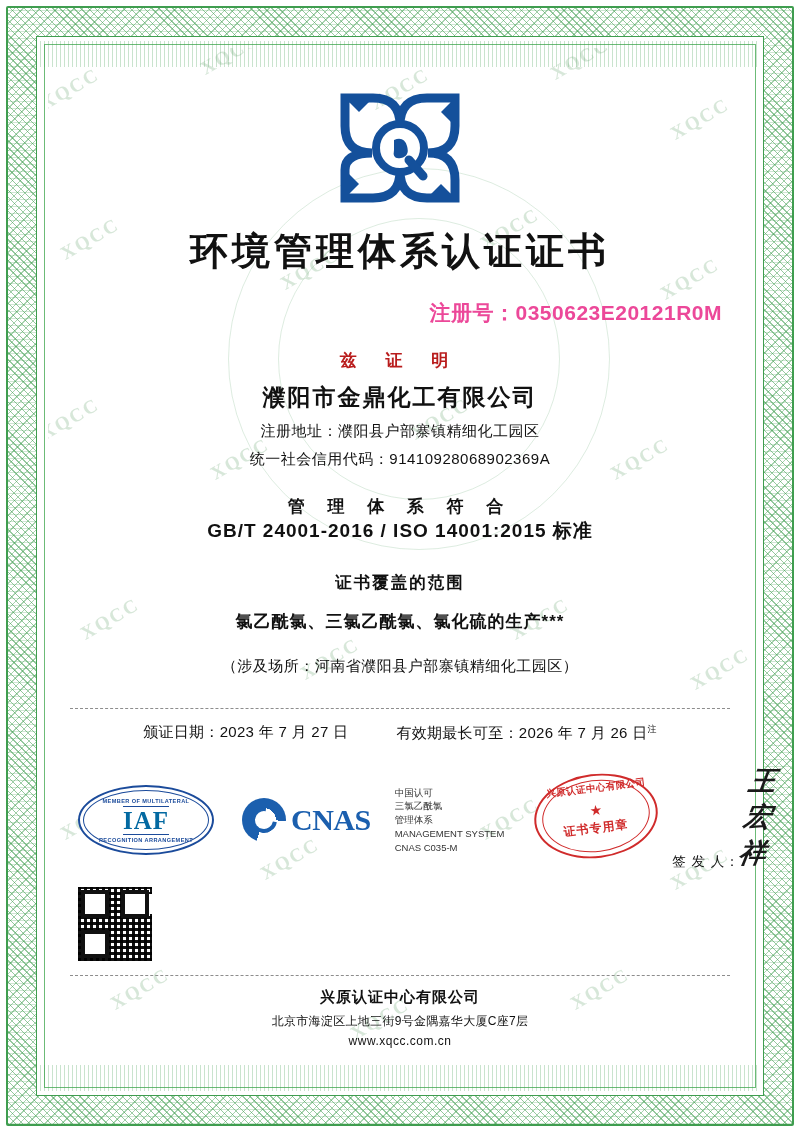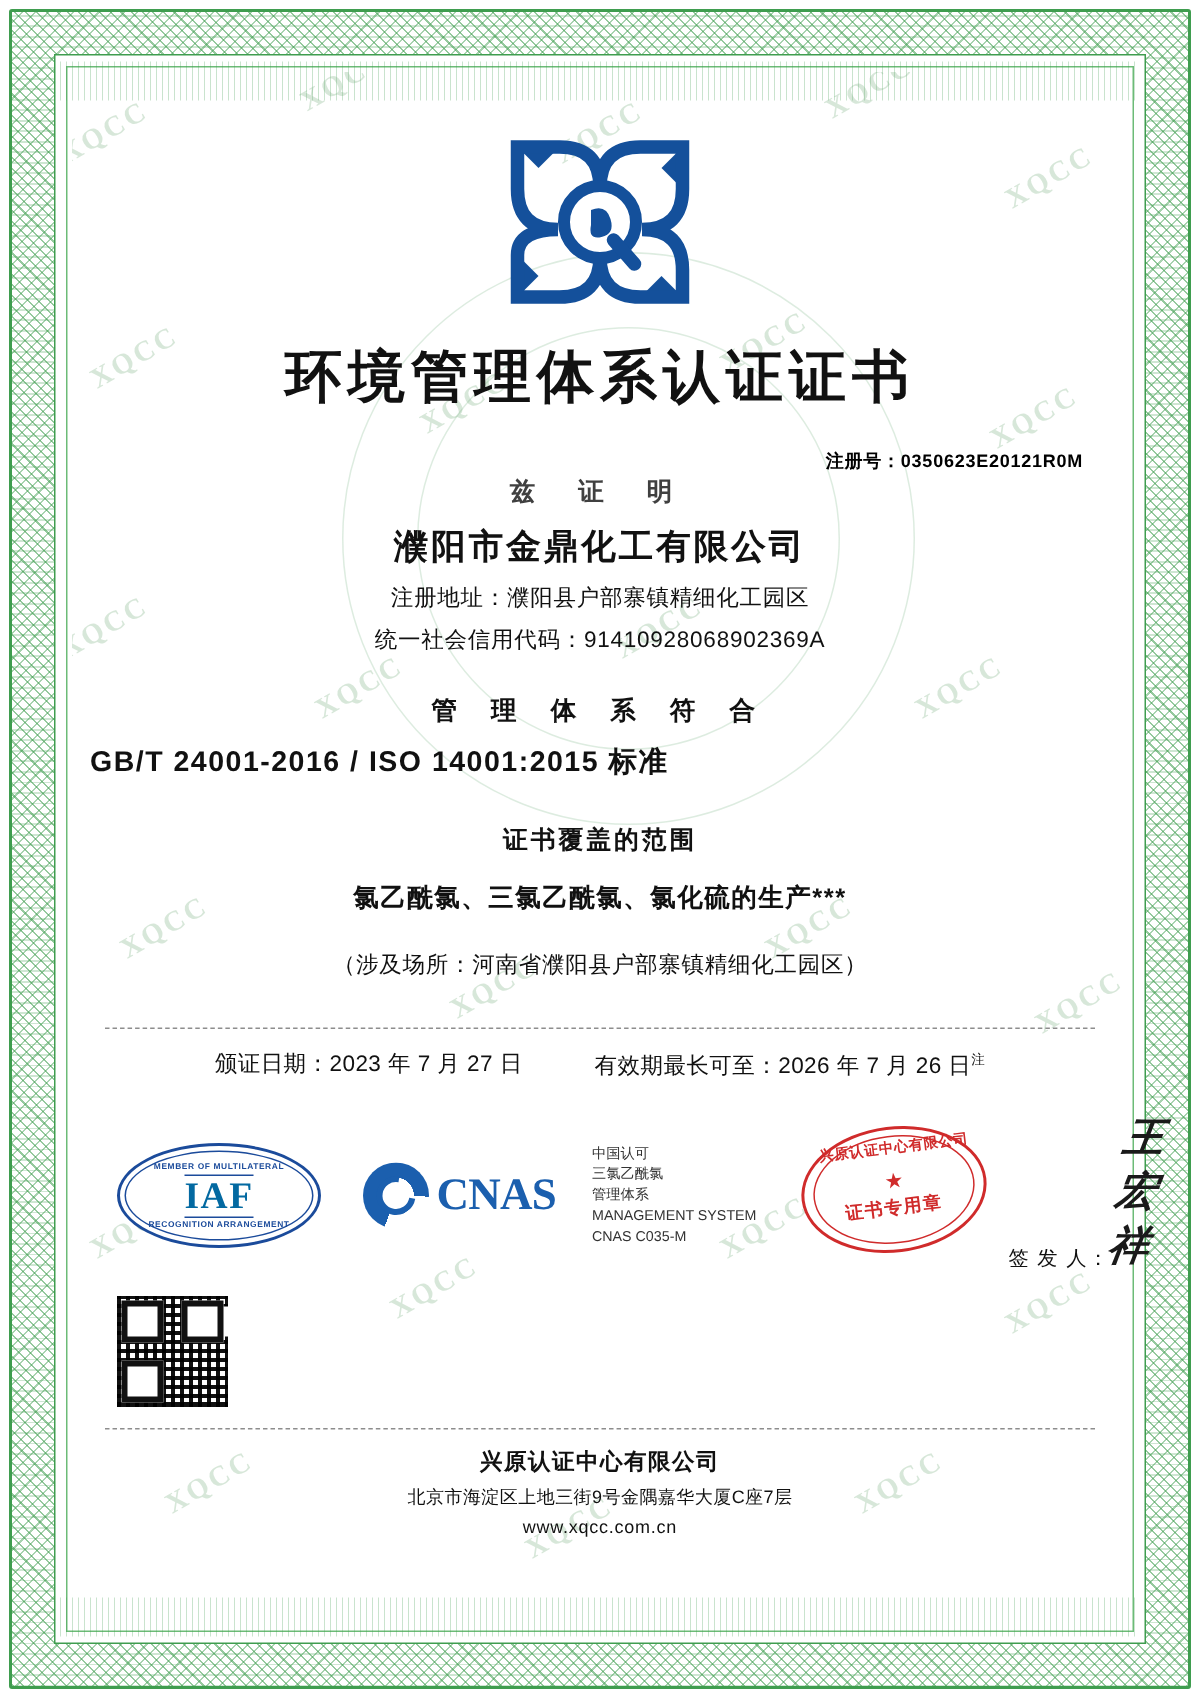--- a/index.html
+++ b/index.html
@@ -97,33 +97,34 @@
     font-size: 38px;
     font-weight: bold;
     letter-spacing: 4px;
     color: #111111;
   }
 
   .reg-no {
     margin-top: 22px;
     text-align: right;
     padding-right: 18px;
-    font-size: 12px;
+    font-size: 21px;
     font-weight: bold;
     letter-spacing: .5px;
-    color: #000000;
+    color: #ec4899;
     font-family: "Liberation Sans", sans-serif;
   }
 
   .attest {
+    margin-top: 22px;
     text-align: center;
     font-size: 17px;
     font-weight: bold;
     letter-spacing: 12px;
-    color: #404040;
+    color: #b91c1c;
   }
 
   .company {
     margin-top: 10px;
     text-align: center;
     font-size: 23px;
     font-weight: bold;
     letter-spacing: 2px;
     color: #111;
   }
@@ -139,21 +140,21 @@
   .section-label {
     margin-top: 26px;
     text-align: center;
     font-size: 17px;
     font-weight: bold;
     letter-spacing: 9px;
     color: #111;
   }
 
   .standard {
-    margin-top: 10px;
+    text-align: center;
     font-size: 19px;
     font-weight: bold;
     letter-spacing: 1px;
     color: #111;
   }
 
   .scope-label {
     margin-top: 28px;
     text-align: center;
     font-size: 16.5px;

